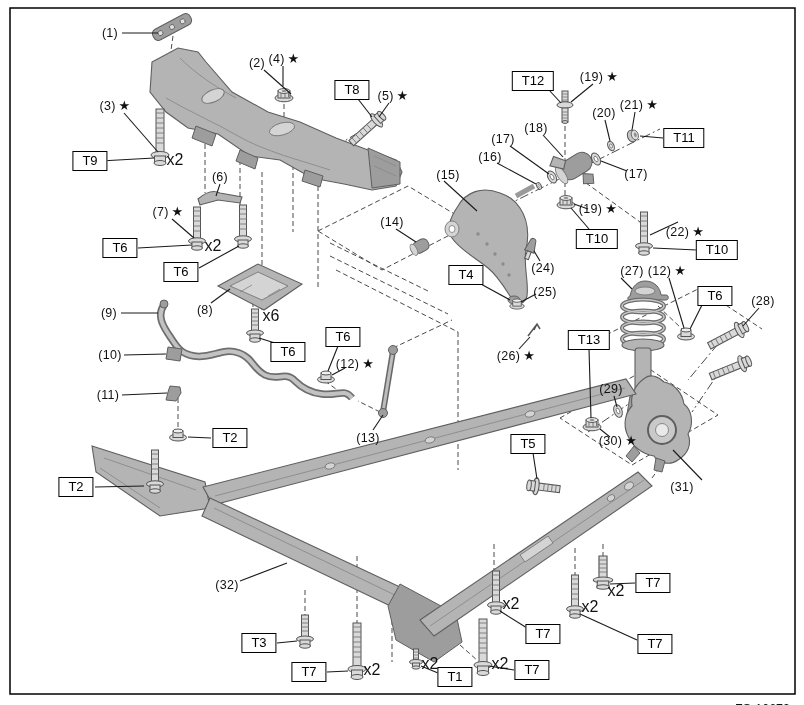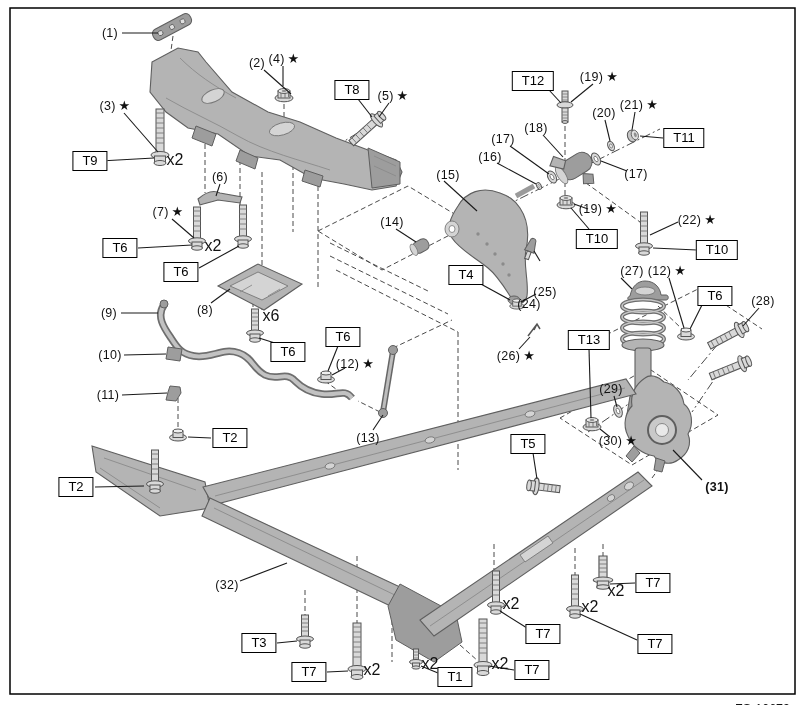--- a/index.html
+++ b/index.html
@@ -403,30 +403,30 @@
     <div class="plabel" style="left: 392px; top: 222px;"><span>(14)</span></div>
     <div class="plabel" style="left: 448px; top: 175px;"><span>(15)</span></div>
     <div class="plabel" style="left: 490px; top: 157px;"><span>(16)</span></div>
     <div class="plabel" style="left: 503px; top: 139px;"><span>(17)</span></div>
     <div class="plabel" style="left: 536px; top: 128px;"><span>(18)</span></div>
     <div class="plabel" style="left: 599px; top: 77px;"><span>(19)</span><span class="star">★</span></div>
     <div class="plabel" style="left: 604px; top: 113px;"><span>(20)</span></div>
     <div class="plabel" style="left: 639px; top: 105px;"><span>(21)</span><span class="star">★</span></div>
     <div class="plabel" style="left: 636px; top: 174px;"><span>(17)</span></div>
     <div class="plabel" style="left: 598px; top: 209px;"><span>(19)</span><span class="star">★</span></div>
-    <div class="plabel" style="left: 685px; top: 220px; margin-left: 12px;"><span>(22)</span><span class="star">★</span></div>
-    <div class="plabel" style="left: 529px; top: 268px; margin-top: 36px;"><span>(24)</span></div>
+    <div class="plabel" style="left: 685px; top: 232px;"><span>(22)</span><span class="star">★</span></div>
+    <div class="plabel" style="left: 543px; top: 268px;"><span>(24)</span></div>
     <div class="plabel" style="left: 545px; top: 292px;"><span>(25)</span></div>
     <div class="plabel" style="left: 516px; top: 356px;"><span>(26)</span><span class="star">★</span></div>
     <div class="plabel" style="left: 632px; top: 271px;"><span>(27)</span></div>
     <div class="plabel" style="left: 667px; top: 271px;"><span>(12)</span><span class="star">★</span></div>
     <div class="plabel" style="left: 763px; top: 301px;"><span>(28)</span></div>
     <div class="plabel" style="left: 611px; top: 389px;"><span>(29)</span></div>
     <div class="plabel" style="left: 618px; top: 441px;"><span>(30)</span><span class="star">★</span></div>
-    <div class="plabel" style="left: 717px; top: 487px; font-weight: bold;"><span>(31)</span></div>
+    <div class="plabel" style="left: 682px; top: 487px;"><span>(31)</span></div>
     <div class="plabel" style="left: 227px; top: 585px;"><span>(32)</span></div>
     <div class="tbox" style="left: 82px; top: 161px; margin-left: 8px;">T9</div>
     <div class="mult" style="left: 175px; top: 160px;">x2</div>
     <div class="tbox" style="left: 352px; top: 90px;">T8</div>
     <div class="tbox" style="left: 533px; top: 81px;">T12</div>
     <div class="tbox" style="left: 684px; top: 138px;">T11</div>
     <div class="tbox" style="left: 597px; top: 239px;">T10</div>
     <div class="tbox" style="left: 717px; top: 250px;">T10</div>
     <div class="tbox" style="left: 120px; top: 248px;">T6</div>
     <div class="mult" style="left: 213px; top: 246px;">x2</div>

